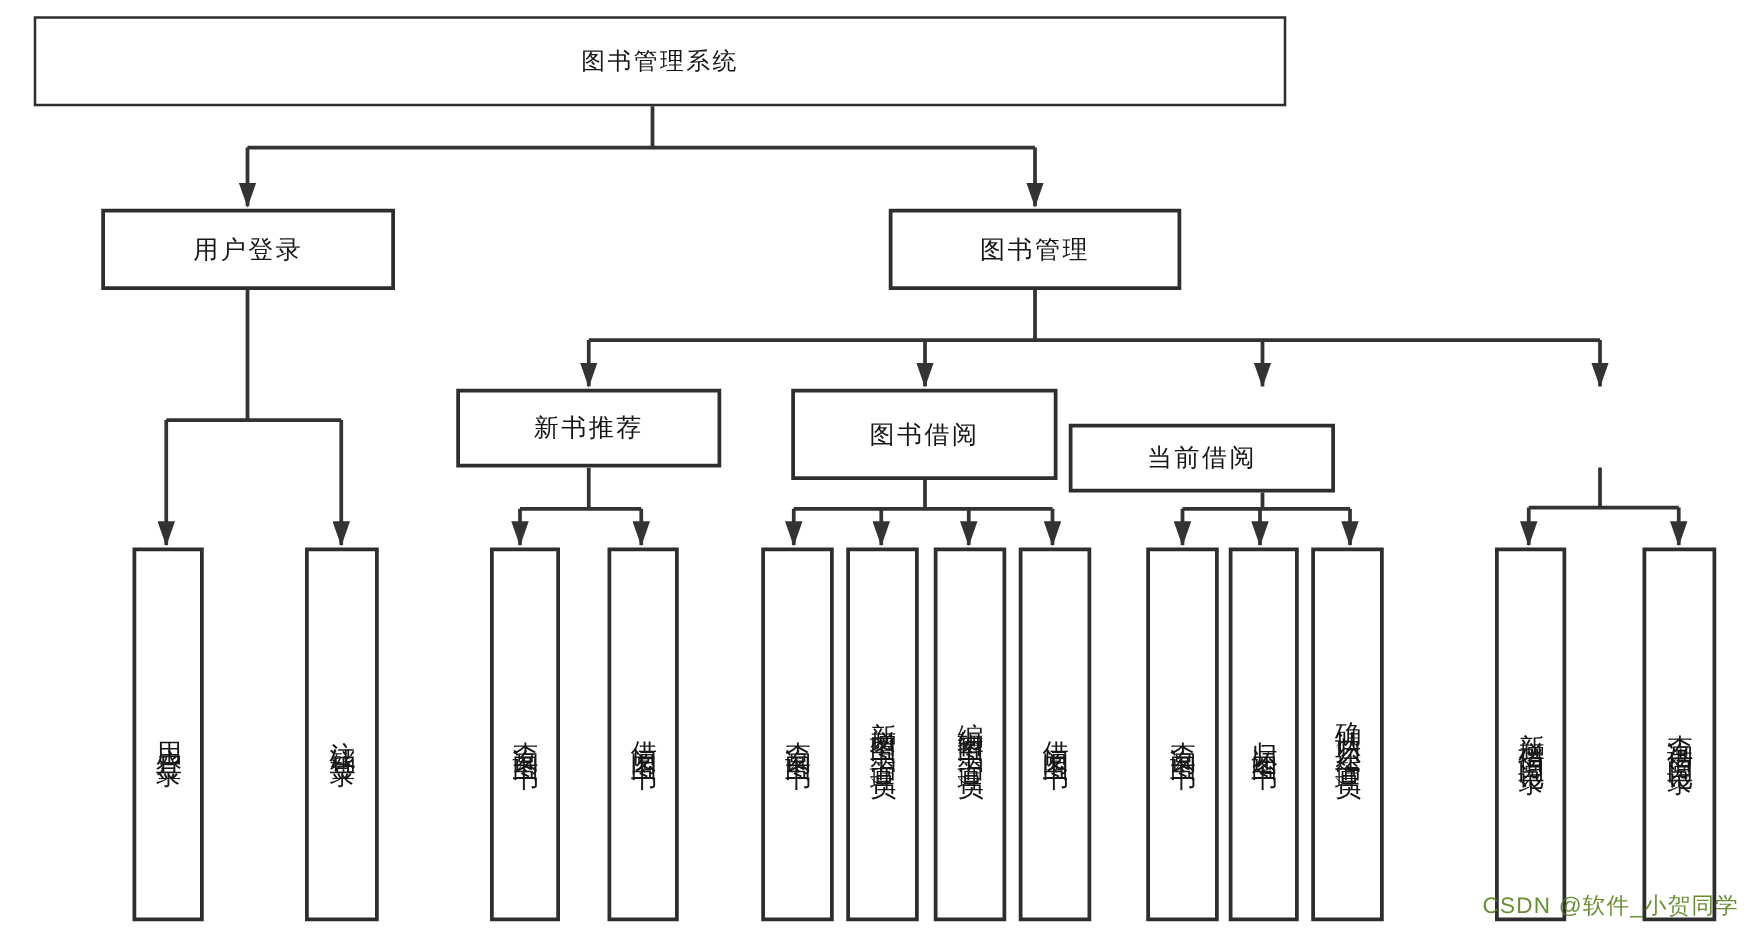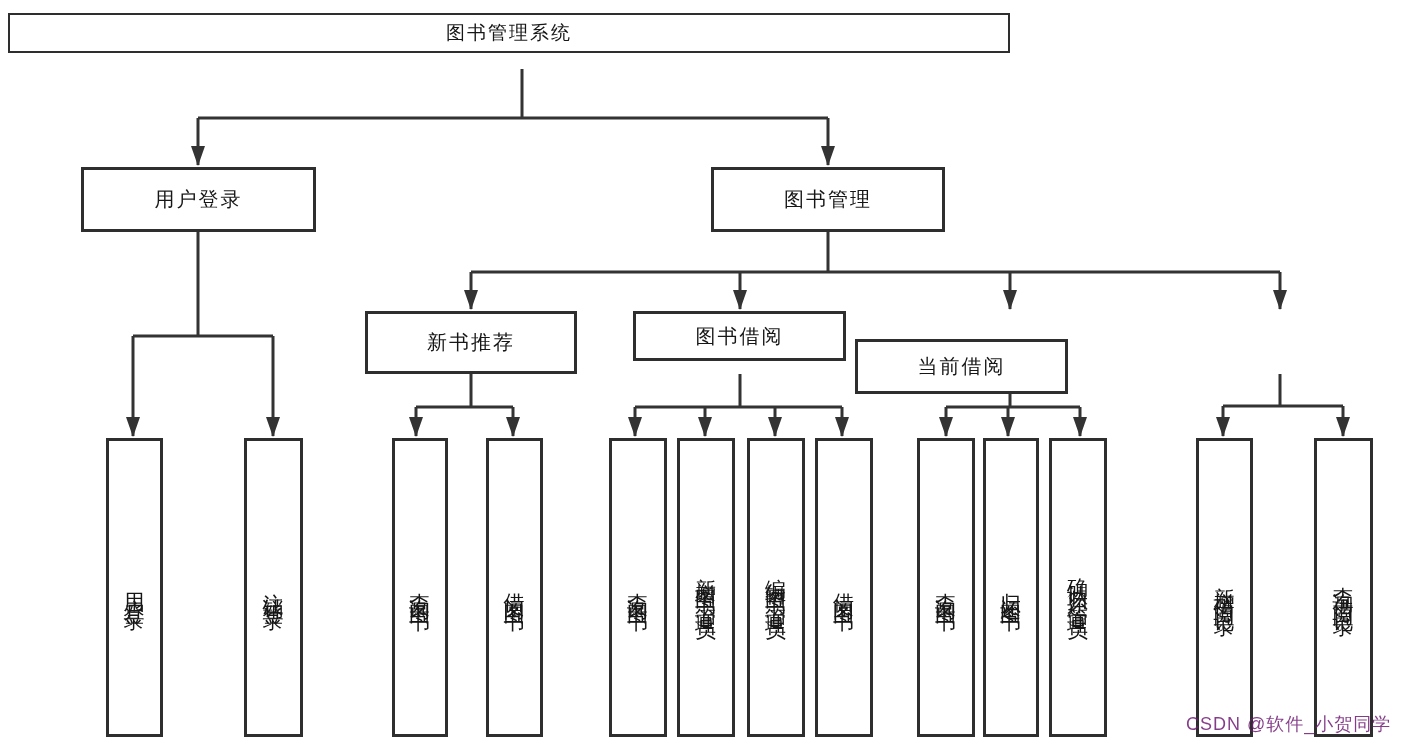--- a/index.html
+++ b/index.html
@@ -16,21 +16,21 @@
   }
   .hlabel{font-size:20px;letter-spacing:2px;white-space:nowrap;}
   .root{border-width:2px;}
   .root .hlabel{font-size:19px;}
   .tall .vlabel{
     writing-mode:vertical-rl;text-orientation:mixed;
     font-size:21px;line-height:1;letter-spacing:6px;
   }
   .watermark{
     position:absolute;left:1186px;top:712px;font-size:18px;letter-spacing:1px;
-    color:#701a75;opacity:.85;white-space:nowrap;z-index:5;
+    color:#4d7c0f;opacity:.85;white-space:nowrap;z-index:5;
   }
 </style>
 </head>
 <body>
 
 <div id="stage">
 
   <svg id="wires" viewBox="0 0 1405 747" xmlns="http://www.w3.org/2000/svg">
     <defs>
       <marker id="arrow" viewBox="0 0 20 14" markerWidth="20" markerHeight="14" refX="19" refY="7" orient="auto" markerUnits="userSpaceOnUse">
@@ -69,35 +69,35 @@
 
       <line class="arrowline" x1="946" y1="407" x2="946" y2="436" marker-end="url(#arrow)"></line>
       <line class="arrowline" x1="1008" y1="407" x2="1008" y2="436" marker-end="url(#arrow)"></line>
       <line class="arrowline" x1="1080" y1="407" x2="1080" y2="436" marker-end="url(#arrow)"></line>
 
       <line class="arrowline" x1="1223" y1="406" x2="1223" y2="436" marker-end="url(#arrow)"></line>
       <line class="arrowline" x1="1343" y1="406" x2="1343" y2="436" marker-end="url(#arrow)"></line>
     </g>
   </svg>
 
-  <div class="box root" style="left:8px;top:13px;width:1002px;height:40px;">
+  <div class="box root" style="left:27px;top:13px;width:1002px;height:72px;">
     <span class="hlabel">图书管理系统</span>
   </div>
 
   <div class="box" style="left:81px;top:167px;width:235px;height:65px;">
     <span class="hlabel">用户登录</span>
   </div>
   <div class="box" style="left:365px;top:311px;width:212px;height:63px;">
     <span class="hlabel">新书推荐</span>
   </div>
 
   <div class="box" style="left:711px;top:167px;width:234px;height:65px;">
     <span class="hlabel">图书管理</span>
   </div>
-  <div class="box" style="left:633px;top:311px;width:213px;height:50px;">
+  <div class="box" style="left:633px;top:311px;width:213px;height:73px;">
     <span class="hlabel">图书借阅</span>
   </div>
   <div class="box" style="left:855px;top:311px;width:213px;height:55px;margin-top:28px;">
     <span class="hlabel">当前借阅</span>
   </div>
 
   <div class="box tall" style="left:106px;top:438px;width:57px;height:299px;">
     <span class="vlabel">用户登录</span>
   </div>
   <div class="box tall" style="left:244px;top:438px;width:59px;height:299px;">

